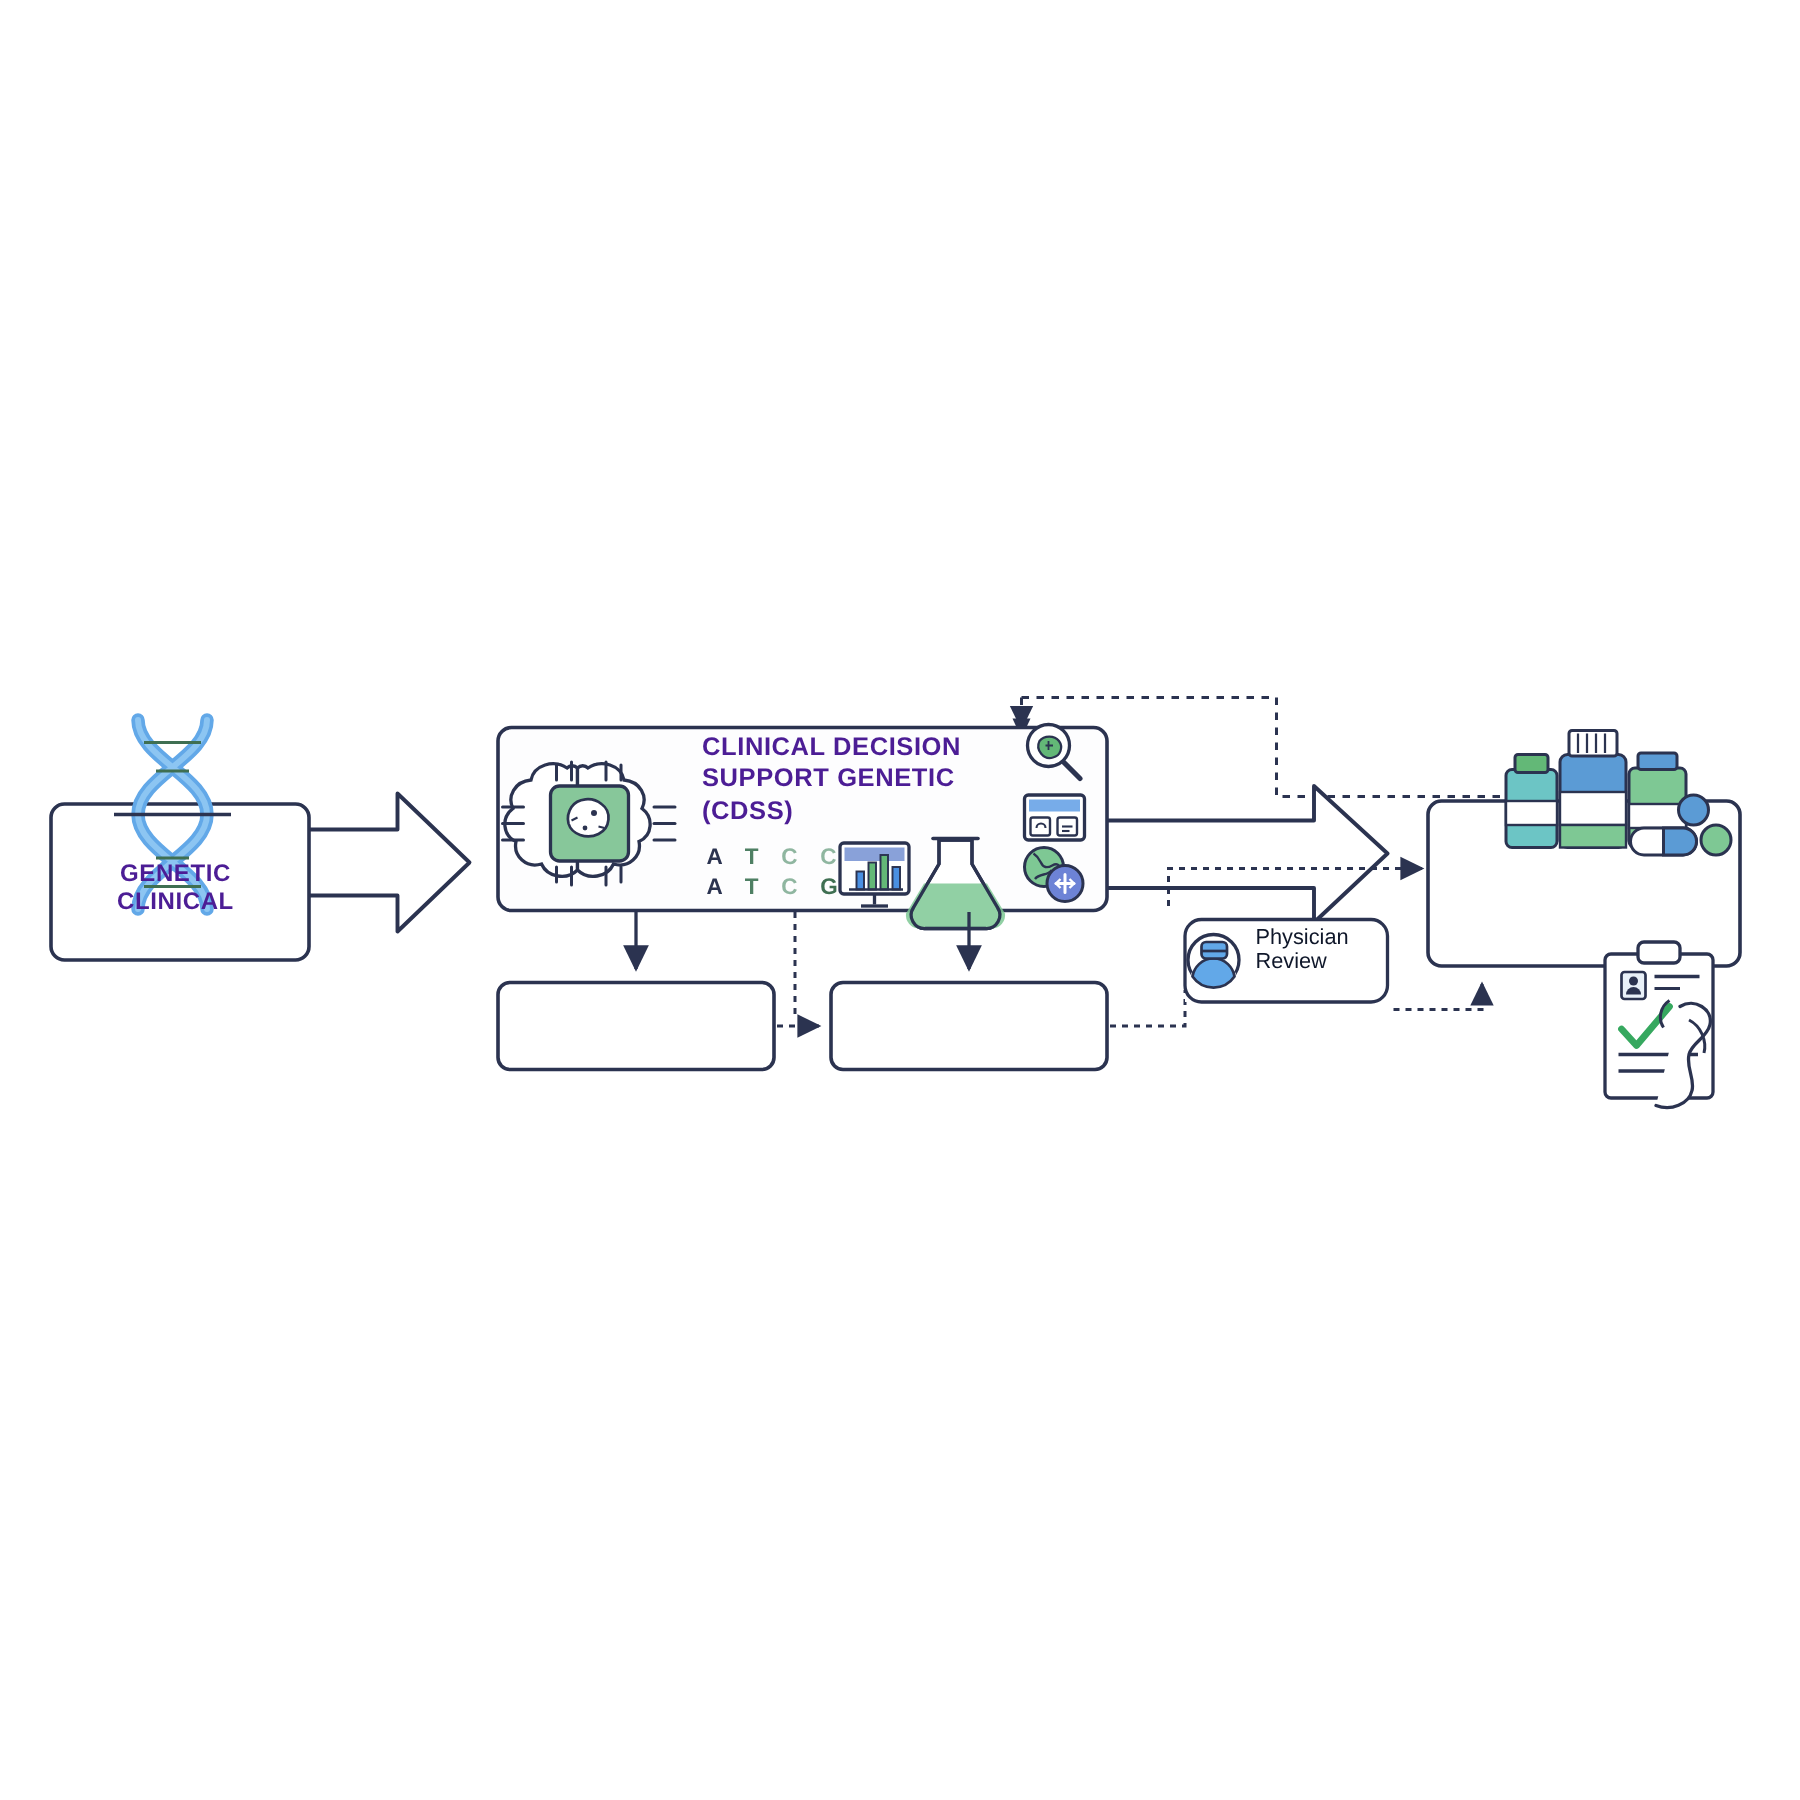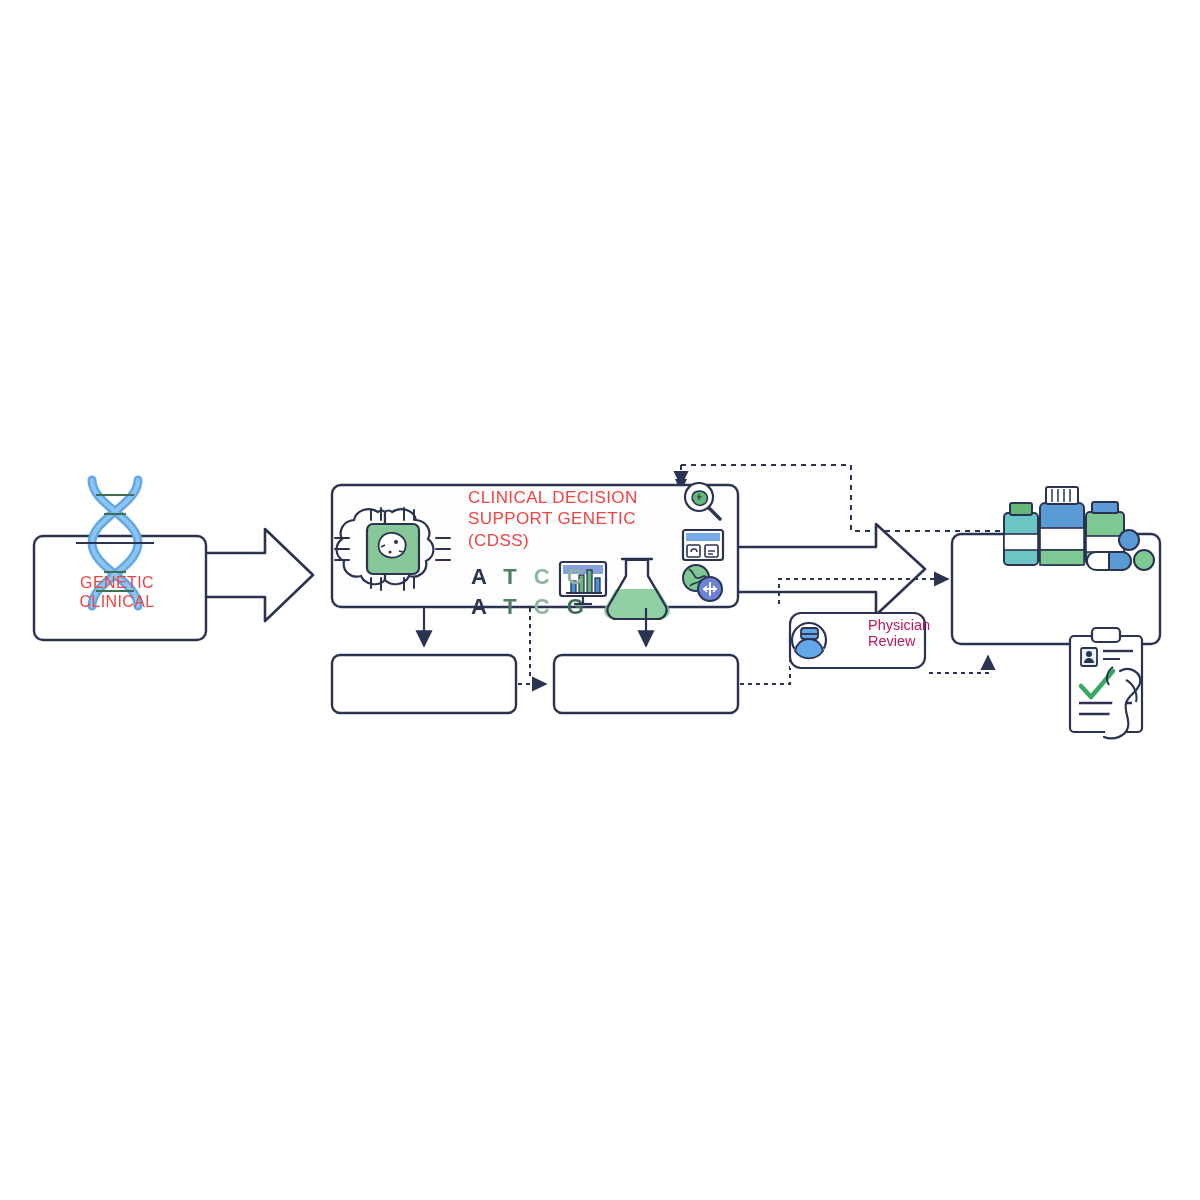--- a/index.html
+++ b/index.html
@@ -3,35 +3,35 @@
 <meta charset="utf-8">
 <style>
   html,body{margin:0;padding:0;}
   body{
     width:1200px;height:1200px;background:#ffffff;
     font-family:"Liberation Sans",sans-serif;overflow:hidden;
   }
   #stage{position:relative;width:1200px;height:1200px;}
   svg#diagram{position:absolute;left:0;top:0;width:1200px;height:1200px;}
   .boxlabel{
-    position:absolute;text-align:center;color:#ef4444;
-    font-weight:normal;letter-spacing:.4px;line-height:1.18;
+    position:absolute;text-align:center;color:#4c1d95;
+    font-weight:bold;letter-spacing:.4px;line-height:1.18;
     font-family:"Liberation Sans",sans-serif;pointer-events:none;
   }
   #lbl-genetic-testing{left:34px;top:574px;width:166px;font-size:16px;}
   #lbl-cdss{left:468px;top:487px;width:210px;font-size:17px;text-align:left;line-height:1.25;}
   #lbl-gda{left:334px;top:663px;width:178px;font-size:14.5px;}
   #lbl-cdi{left:556px;top:663px;width:178px;font-size:14.5px;}
   #lbl-pdp{left:958px;top:560px;width:208px;font-size:16px;}
   #lbl-physician{
-    left:868px;top:617px;width:96px;font-size:14.5px;font-weight:normal;
-    letter-spacing:0;text-align:left;line-height:1.12;color:#be185d;
+    left:837px;top:617px;width:96px;font-size:14.5px;font-weight:normal;
+    letter-spacing:0;text-align:left;line-height:1.12;color:#0f172a;
   }
   .dnaletters{
-    position:absolute;left:471px;top:562px;font-size:22px;
+    position:absolute;left:471px;top:562px;font-size:15px;
     font-weight:bold;letter-spacing:5.5px;line-height:1.35;
     font-family:"Liberation Sans",sans-serif;pointer-events:none;
   }
   .dnaletters div{white-space:pre;}
   .nucA{color:#2b3350;}
   .nucT{color:#4e7f63;}
   .nucC{color:#8fb6a0;}
   .nucG{color:#3f6f52;}
 </style>
 </head>

